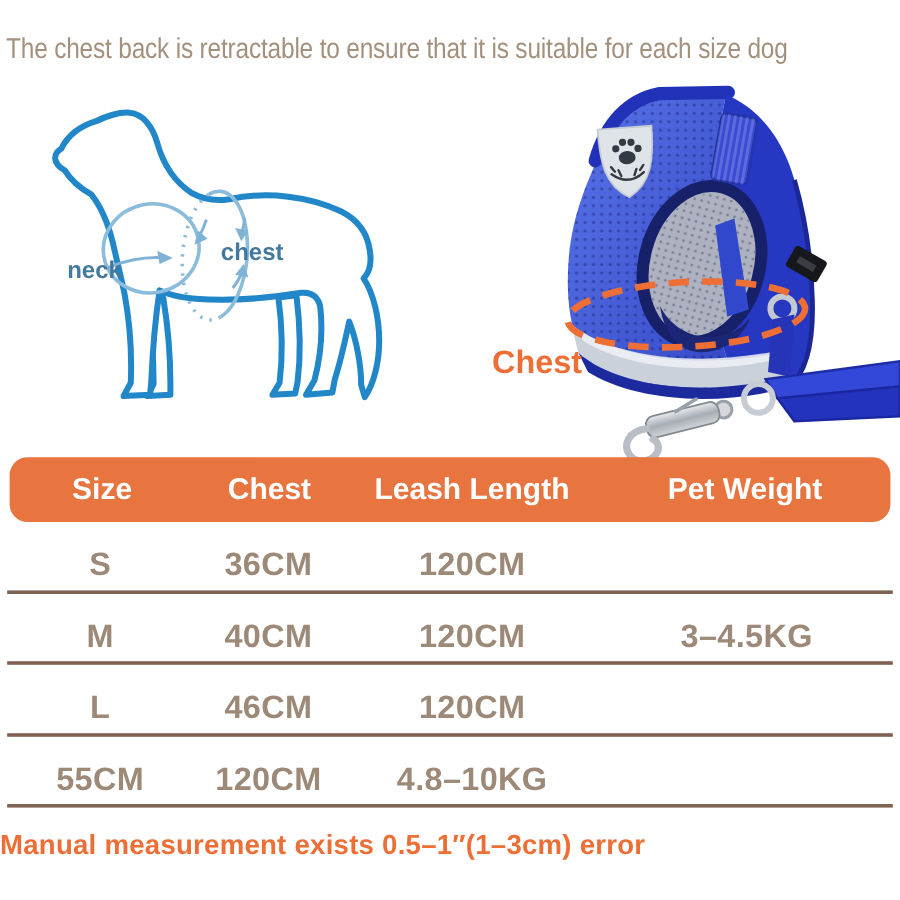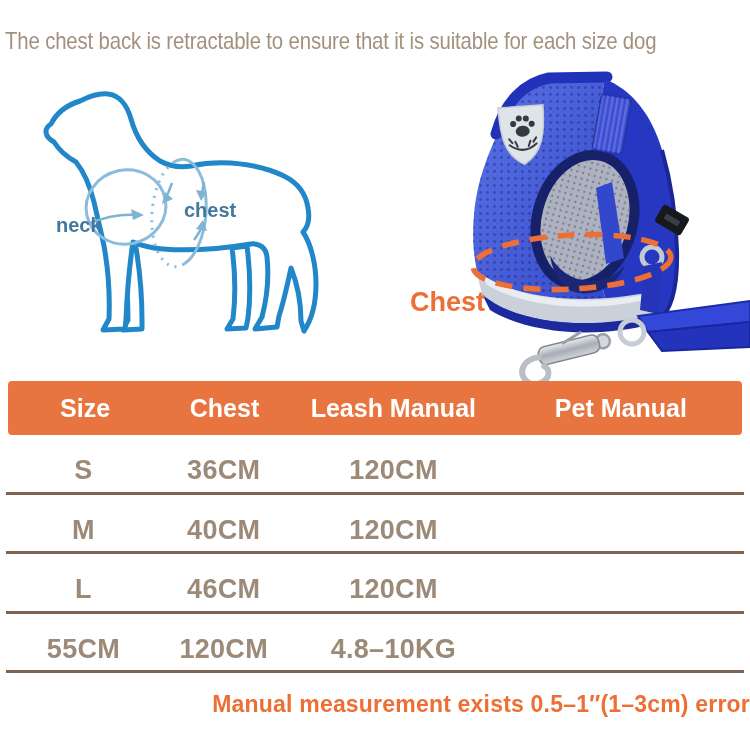--- a/index.html
+++ b/index.html
@@ -10,33 +10,33 @@
   .page{position:absolute;inset:0;background:#fff;}
   .title{
     position:absolute;left:5px;top:26px;font-size:24px;line-height:30px;
     color:var(--title_text,#a3917d);white-space:nowrap;
     transform:scaleX(.85);transform-origin:0 50%;letter-spacing:-.2px;
   }
   .diagram-svg{position:absolute;left:20px;top:80px;}
   .photo-svg{position:absolute;left:400px;top:70px;}
   .size-table{position:absolute;left:0;top:381px;width:750px;}
   .header-row{
-    margin:0 8px;height:54px;background:var(--accent_orange,#e8743f);border-radius:4px;
+    margin:0 8px;height:54px;background:var(--accent_orange,#e8743f);border-radius:15px;
     display:grid;grid-template-columns:21% 17% 29% 33%;align-items:center;
     color:#fff;font-weight:bold;font-size:25px;text-align:center;
   }
   .rows{margin:0 6px;}
   .data-row{
     height:59.5px;box-sizing:border-box;border-bottom:3px solid var(--separator,#7e6352);
     display:grid;grid-template-columns:21% 17% 29% 33%;align-items:center;
     padding-top:15px;text-align:center;
     color:var(--table_text,#9c8977);font-weight:bold;font-size:27px;letter-spacing:.3px;
   }
   .footer-note{
-    position:absolute;left:0;top:691px;width:750px;text-align:right;
+    position:absolute;left:0;top:691px;width:750px;text-align:left;
     color:var(--orange_text,#ed6f35);font-size:23px;font-weight:bold;letter-spacing:.2px;
   }
 </style>
 </head>
 <body>
 
 <div class="page">
 
   <div class="title">The chest back is retractable to ensure that it is suitable for each size dog</div>
 
@@ -185,33 +185,34 @@
       <path d="M -30 0 C -45 -2 -53 8 -49 18 C -45 27 -32 28 -26 21 C -23 17 -24 12 -27 10" stroke="#b9bec6" stroke-width="6" fill="none" stroke-linecap="round"></path>
     </g>
 
     <text x="10" y="241" font-size="27" font-weight="bold" style="fill:var(--orange_text,#ed6f35)">Chest</text>
   </svg>
 
   <div class="size-table">
     <div class="header-row">
       <span>Size</span>
       <span>Chest</span>
-      <span>Leash Manual</span>
-      <span>Pet Manual</span>
+      <span>Leash Length</span>
+      <span>Pet Weight</span>
     </div>
     <div class="rows">
       <div class="data-row">
         <span>S</span>
         <span>36CM</span>
         <span>120CM</span>
       </div>
       <div class="data-row">
         <span>M</span>
         <span>40CM</span>
         <span>120CM</span>
+        <span>3–4.5KG</span>
       </div>
       <div class="data-row">
         <span>L</span>
         <span>46CM</span>
         <span>120CM</span>
       </div>
       <div class="data-row">
         <span>55CM</span>
         <span>120CM</span>
         <span>4.8–10KG</span>

